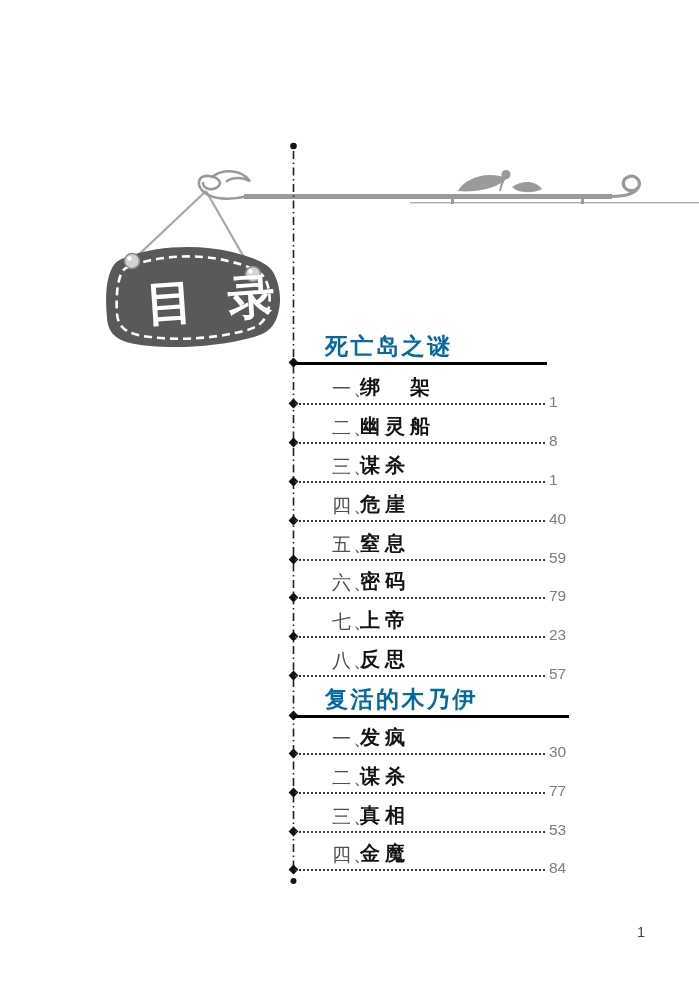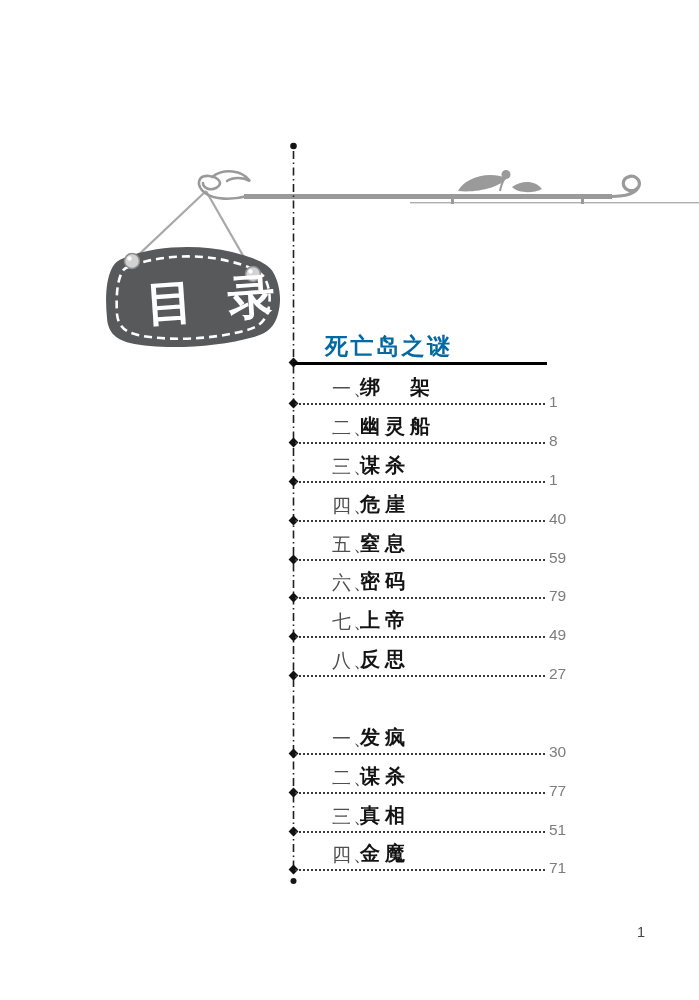--- a/index.html
+++ b/index.html
@@ -152,55 +152,60 @@
     <span class="ordinal">六、</span>
     <span class="title-text">密码</span>
     <span class="leader"></span>
     <span class="pagenum">79</span>
   </div>
   <div class="toc-row" style="top:606px">
     <span class="marker"></span>
     <span class="ordinal">七、</span>
     <span class="title-text">上帝</span>
     <span class="leader"></span>
-    <span class="pagenum">49</span>
+    <span class="pagenum">23</span>
   </div>
   <div class="toc-row" style="top:645px">
     <span class="marker"></span>
     <span class="ordinal">八、</span>
     <span class="title-text">反思</span>
     <span class="leader"></span>
-    <span class="pagenum">27</span>
-  </div>
-
+    <span class="pagenum">57</span>
+  </div>
+
+  <div class="toc-heading" style="top:685px">
+    <span class="marker"></span>
+    <span class="heading-text">复活的木乃伊</span>
+    <span class="heading-underline" style="width:276px"></span>
+  </div>
 
   <div class="toc-row" style="top:723px">
     <span class="marker"></span>
     <span class="ordinal">一、</span>
     <span class="title-text">发疯</span>
     <span class="leader"></span>
     <span class="pagenum">30</span>
   </div>
   <div class="toc-row" style="top:762px">
     <span class="marker"></span>
     <span class="ordinal">二、</span>
     <span class="title-text">谋杀</span>
     <span class="leader"></span>
     <span class="pagenum">77</span>
   </div>
   <div class="toc-row" style="top:801px">
     <span class="marker"></span>
     <span class="ordinal">三、</span>
     <span class="title-text">真相</span>
     <span class="leader"></span>
-    <span class="pagenum">51</span>
+    <span class="pagenum">53</span>
   </div>
   <div class="toc-row" style="top:839px">
     <span class="marker"></span>
     <span class="ordinal">四、</span>
     <span class="title-text">金魔</span>
     <span class="leader"></span>
-    <span class="pagenum">71</span>
+    <span class="pagenum">84</span>
   </div>
 
   <div class="footer-num">1</div>
 
 </div>
 
 </body></html>

